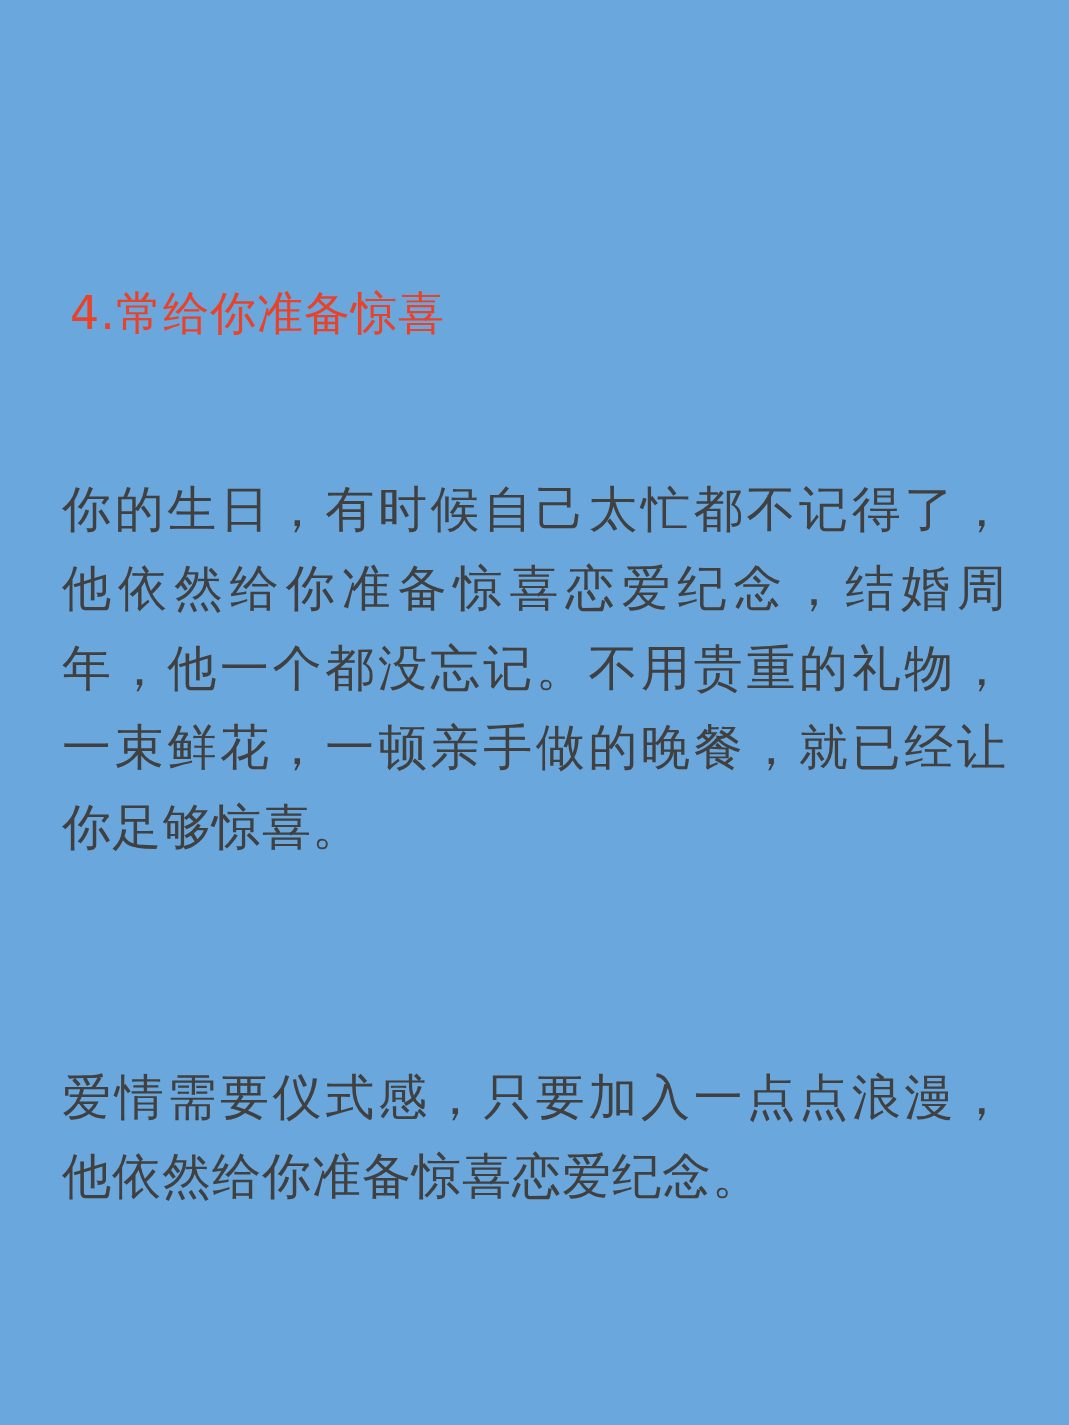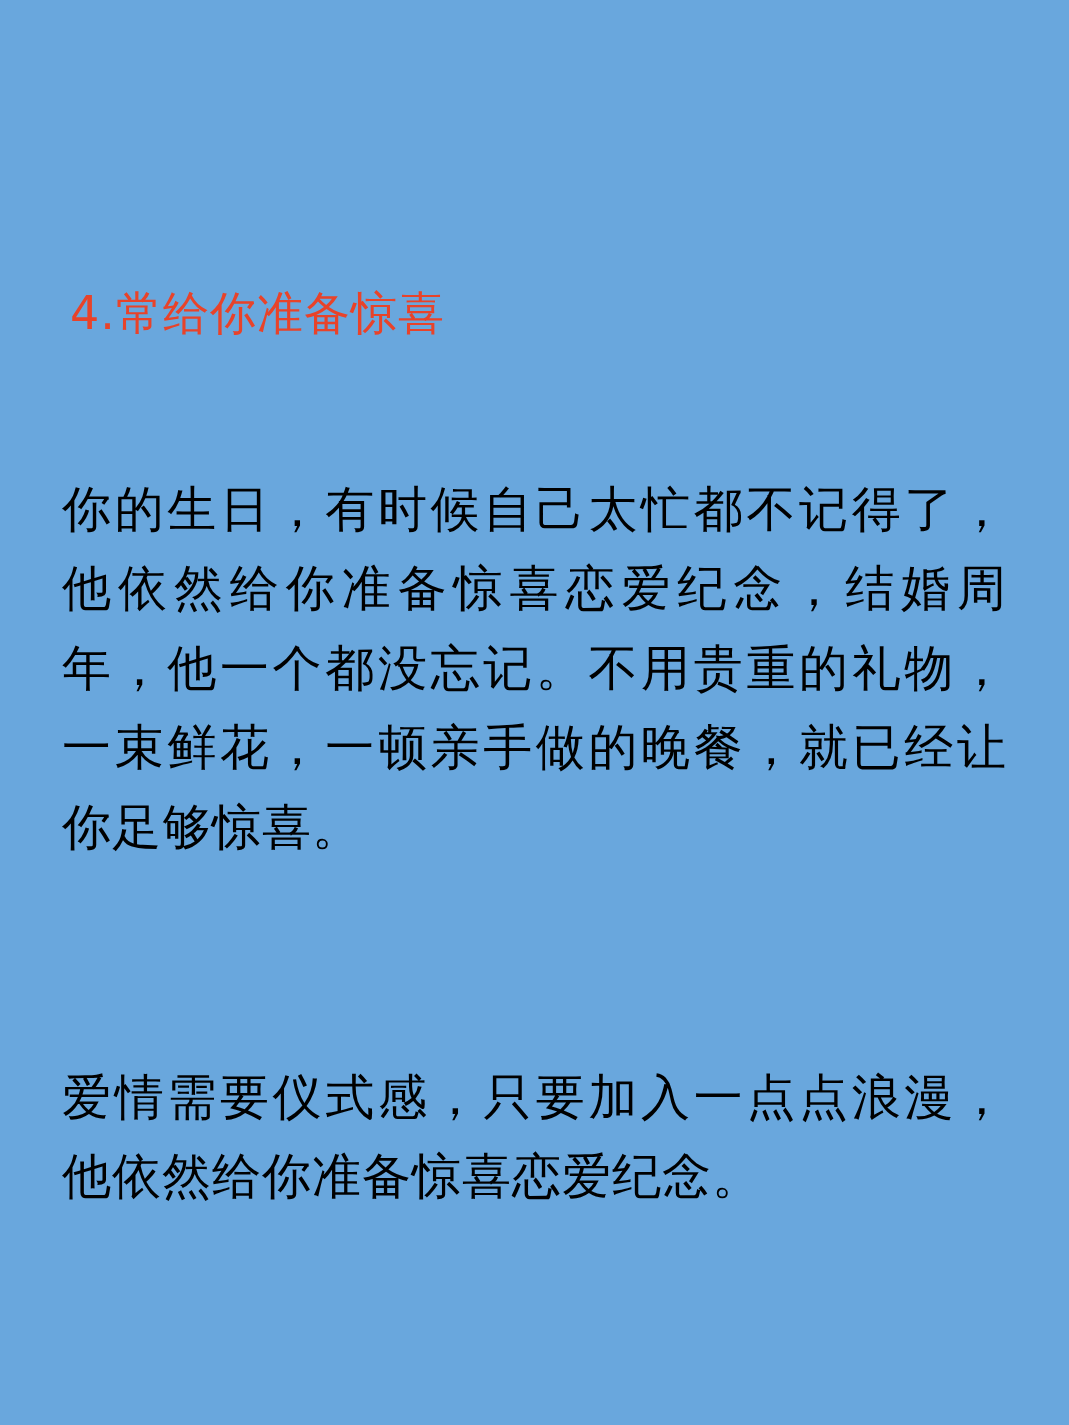--- a/index.html
+++ b/index.html
@@ -29,21 +29,21 @@
     font-size: 46px;
     line-height: 1.1;
     font-weight: 500;
     letter-spacing: 1px;
     white-space: nowrap;
   }
   .body-block {
     position: absolute;
     left: 62px;
     right: 62px;
-    color: #000000;
+    color: #404040;
     font-size: 49px;
     line-height: 1.62;
     letter-spacing: 1px;
     text-align: justify;
     text-justify: inter-ideograph;
   }
   .block-1 { top: 470px; }
   .block-2 { top: 1058px; }
 </style>
 </head>

